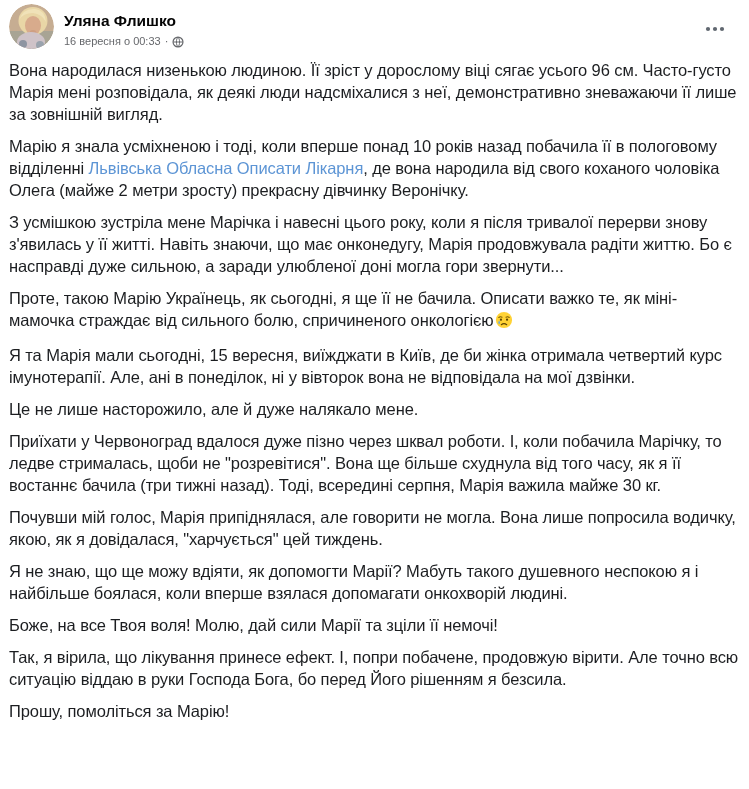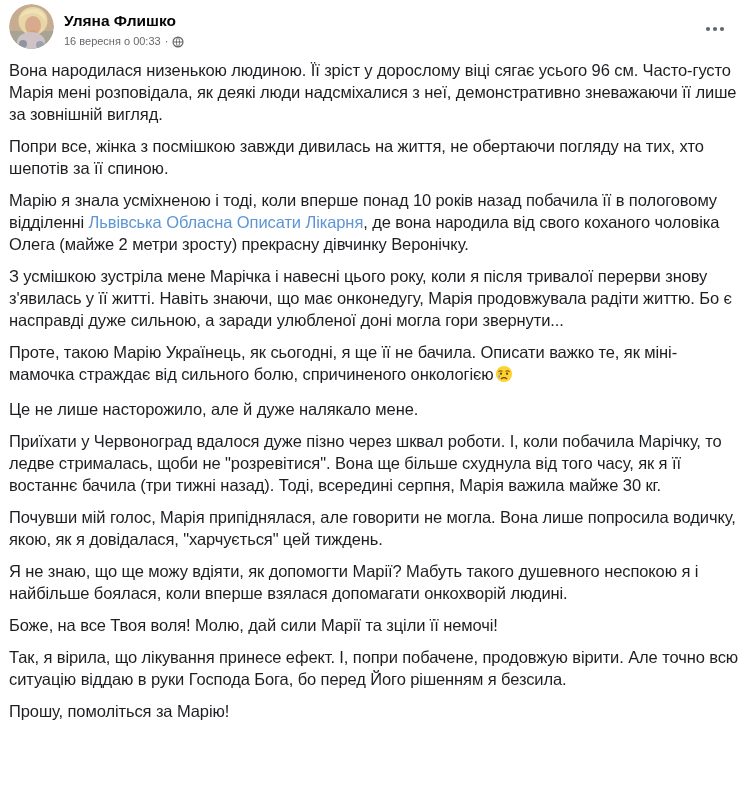--- a/index.html
+++ b/index.html
@@ -91,36 +91,36 @@
         <circle cx="10" cy="3" r="2.1" fill="#606770"></circle>
         <circle cx="17" cy="3" r="2.1" fill="#606770"></circle>
       </svg>
     </div>
   </div>
 
   <div class="content">
 
     <p>Вона народилася низенькою людиною. Її зріст у дорослому віці сягає усього 96 см. Часто-густо Марія мені розповідала, як деякі люди надсміхалися з неї, демонстративно зневажаючи її лише за зовнішній вигляд.</p>
 
-    <p>Попри все, жінка з посмішкою завжди дивилась на життя, не обертаючи погляду на тих, хто шепотів за її спиною.</p>
 
     <p><span>Марію я знала усміхненою і тоді, коли вперше понад 10 років назад побачила її в пологовому відділенні </span><span class="link">Львівська Обласна Описати Лікарня</span><span>, де вона народила від свого коханого чоловіка Олега (майже 2 метри зросту) прекрасну дівчинку Веронічку.</span></p>
 
     <p>З усмішкою зустріла мене Марічка і навесні цього року, коли я після тривалої перерви знову з'явилась у її житті. Навіть знаючи, що має онконедугу, Марія продовжувала радіти життю. Бо є насправді дуже сильною, а заради улюбленої доні могла гори звернути...</p>
 
     <p><span>Проте, такою Марію Українець, як сьогодні, я ще її не бачила. Описати важко те, як міні-мамочка страждає від сильного болю, спричиненого онкологією</span><span class="emoji"><svg width="18" height="18" viewBox="0 0 20 20">
           <circle cx="10" cy="10" r="9" fill="#ffd234"></circle>
           <path d="M4.2 7.2 Q6 5.8 7.8 7" fill="none" stroke="#7a5b00" stroke-width="1.2" stroke-linecap="round"></path>
           <path d="M12.2 7 Q14 5.8 15.8 7.2" fill="none" stroke="#7a5b00" stroke-width="1.2" stroke-linecap="round"></path>
           <circle cx="6.6" cy="9.6" r="1.25" fill="#5c4300"></circle>
           <circle cx="13.4" cy="9.6" r="1.25" fill="#5c4300"></circle>
           <path d="M7 15.2 Q10 13 13 15.2" fill="none" stroke="#5c4300" stroke-width="1.3" stroke-linecap="round"></path>
           <path d="M4.6 10.5 Q6.4 13.2 4.6 14.6 Q2.8 13.2 4.6 10.5Z" fill="#58a8f0"></path>
         </svg></span></p>
 
+    <p>Я та Марія мали сьогодні, 15 вересня, виїжджати в Київ, де би жінка отримала четвертий курс імунотерапії. Але, ані в понеділок, ні у вівторок вона не відповідала на мої дзвінки.</p>
 
     <p>Це не лише насторожило, але й дуже налякало мене.</p>
 
     <p>Приїхати у Червоноград вдалося дуже пізно через шквал роботи. І, коли побачила Марічку, то ледве стрималась, щоби не "розревітися". Вона ще більше схуднула від того часу, як я її востаннє бачила (три тижні назад). Тоді, всередині серпня, Марія важила майже 30 кг.</p>
 
     <p>Почувши мій голос, Марія припіднялася, але говорити не могла. Вона лише попросила водичку, якою, як я довідалася, "харчується" цей тиждень.</p>
 
     <p>Я не знаю, що ще можу вдіяти, як допомогти Марії? Мабуть такого душевного неспокою я і найбільше боялася, коли вперше взялася допомагати онкохворій людині.</p>
 
     <p>Боже, на все Твоя воля! Молю, дай сили Марії та зціли її немочі!</p>

